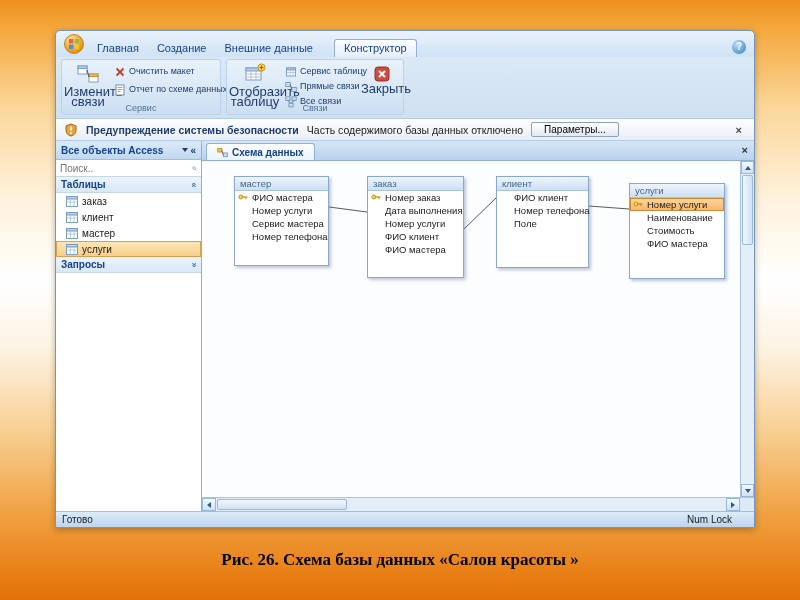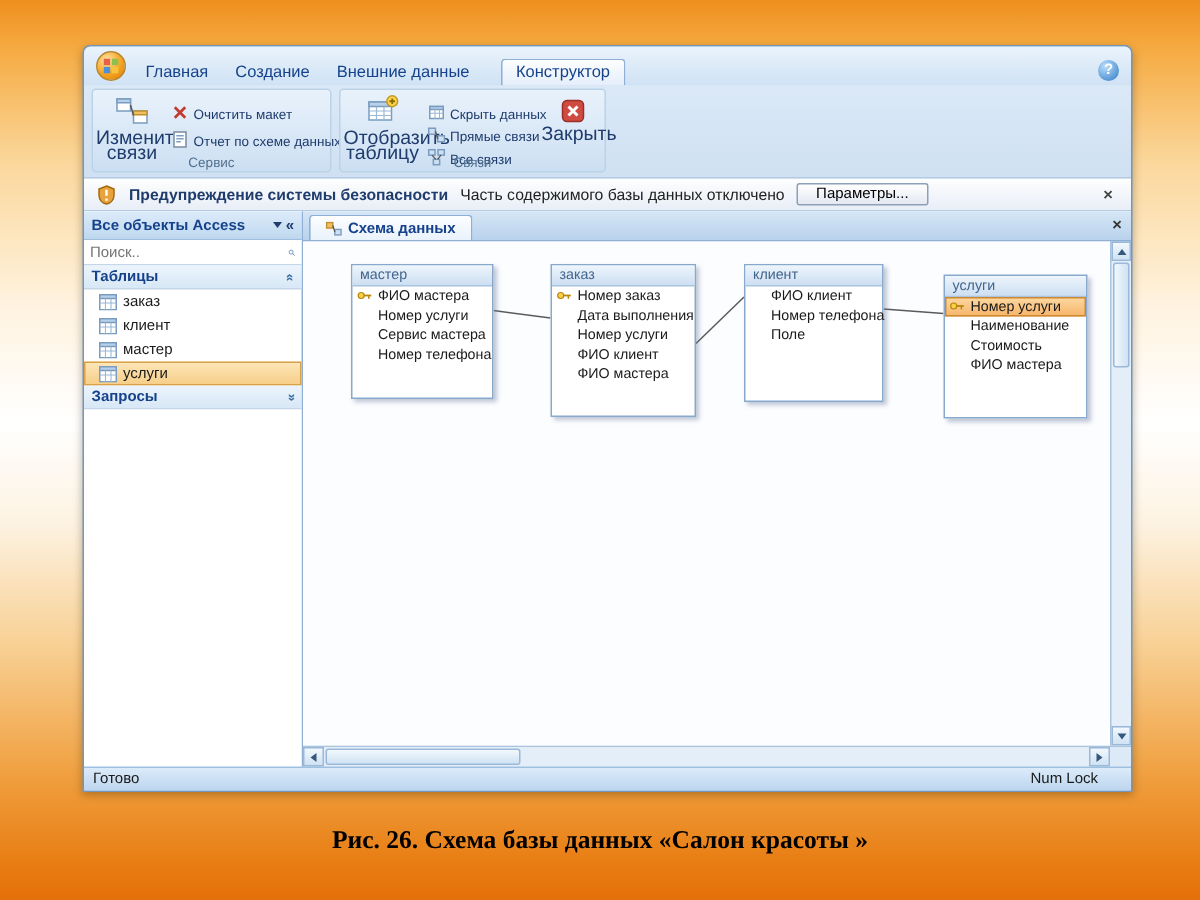--- a/index.html
+++ b/index.html
@@ -29,21 +29,21 @@
   .ribbon { height:62px; flex:none; position:relative;
     background:linear-gradient(#dbe9f7,#cfe0f2); border-bottom:1px solid #b5cbe2; }
   .rgroup { position:absolute; top:2px; height:56px; border:1px solid #bcd2e8; border-radius:3px;
     background:linear-gradient(#e9f2fb,#d5e5f5 70%,#cbdff2); }
   .g1 { left:5px; width:160px; }
   .g2 { left:170px; width:178px; }
   .grouplabel { position:absolute; bottom:1px; left:0; right:0; text-align:center; font-size:9px; color:#52718f; }
   .bigbtn { position:absolute; top:3px; text-align:center; font-size:13px; color:#1f3c6d; line-height:10px; cursor:pointer; }
   .bigbtn .bicon { display:block; margin:0 auto 2px; width:22px; height:22px; }
   .smallcol { position:absolute; top:6px; }
-  .smallbtn { display:flex; align-items:flex-end; height:15px; font-size:9px; color:#1f3c6d; white-space:nowrap; cursor:pointer; }
+  .smallbtn { display:flex; align-items:flex-start; height:15px; font-size:9px; color:#1f3c6d; white-space:nowrap; cursor:pointer; }
   .smallbtn .sicon { width:12px; height:12px; margin-right:3px; flex:none; }
 
   
   .secbar { height:22px; flex:none; display:flex; align-items:center; padding:0 8px; gap:8px;
     background:linear-gradient(#fefefe,#e8eef7); border-bottom:1px solid #b5cbe2; font-size:10.5px; }
   .sectitle { font-weight:bold; color:#1f3c6d; white-space:nowrap; }
   .secmsg { color:#222; white-space:nowrap; }
   .optbtn { margin-left:0; font-size:10px; padding:1px 12px; background:linear-gradient(#ffffff,#e3e9f2);
     border:1px solid #8da0b8; border-radius:2px; cursor:pointer; font-family:inherit; }
   .secclose { margin-left:auto; color:#444; font-size:11px; font-weight:bold; padding:0 4px; cursor:pointer; }
@@ -187,21 +187,21 @@
           </svg>
           <span>Отобразить таблицу</span>
         </div>
         <div class="smallcol" style="left:58px;">
           <div class="smallbtn">
             <svg class="sicon" viewBox="0 0 12 12">
               <rect x="1.5" y="2" width="9" height="8" fill="#fff" stroke="#7a9cc0"></rect>
               <rect x="1.5" y="2" width="9" height="2" fill="#b8d0ea" stroke="#7a9cc0"></rect>
               <path d="M1.5 6.5 h9 M5 4 v6 M8 4 v6" stroke="#9ab8d8" stroke-width="0.7"></path>
             </svg>
-            <span>Скрыть данных</span>
+            <span>Сервис таблицу</span>
           </div>
           <div class="smallbtn">
             <svg class="sicon" viewBox="0 0 12 12">
               <rect x="0.8" y="1.5" width="4.5" height="4" fill="#cfe0f2" stroke="#7a9cc0"></rect>
               <rect x="6.8" y="6.5" width="4.5" height="4" fill="#cfe0f2" stroke="#7a9cc0"></rect>
               <path d="M5.3 3.5 L6.8 8.5" stroke="#555" stroke-width="0.9"></path>
             </svg>
             <span>Прямые связи</span>
           </div>
           <div class="smallbtn">

